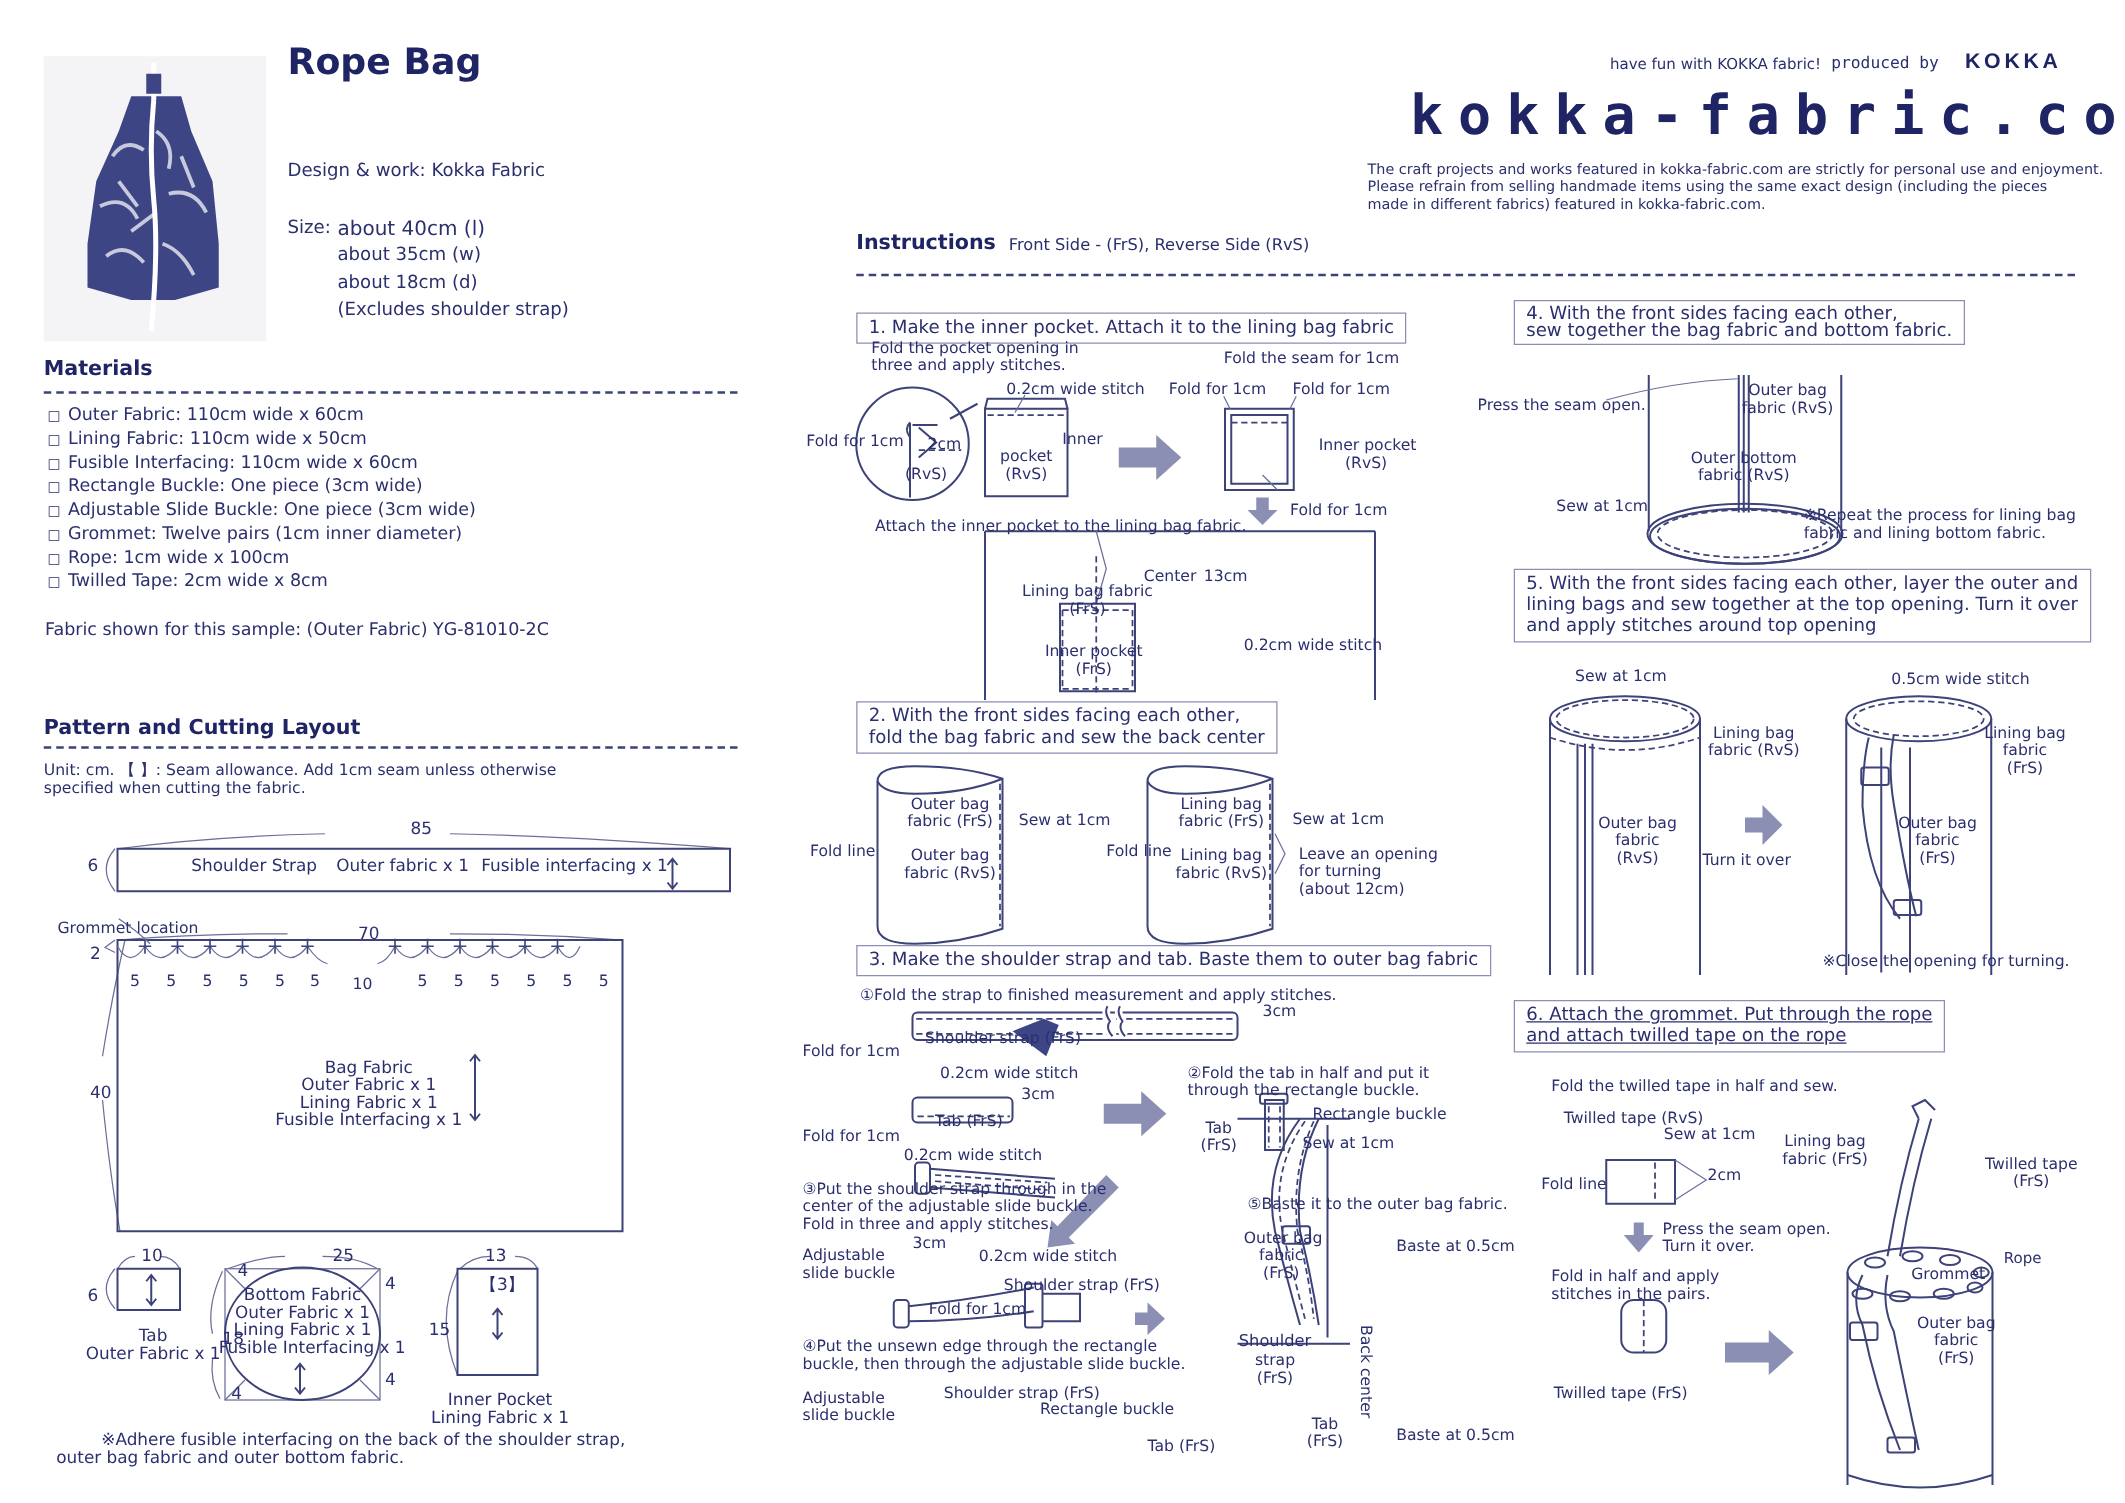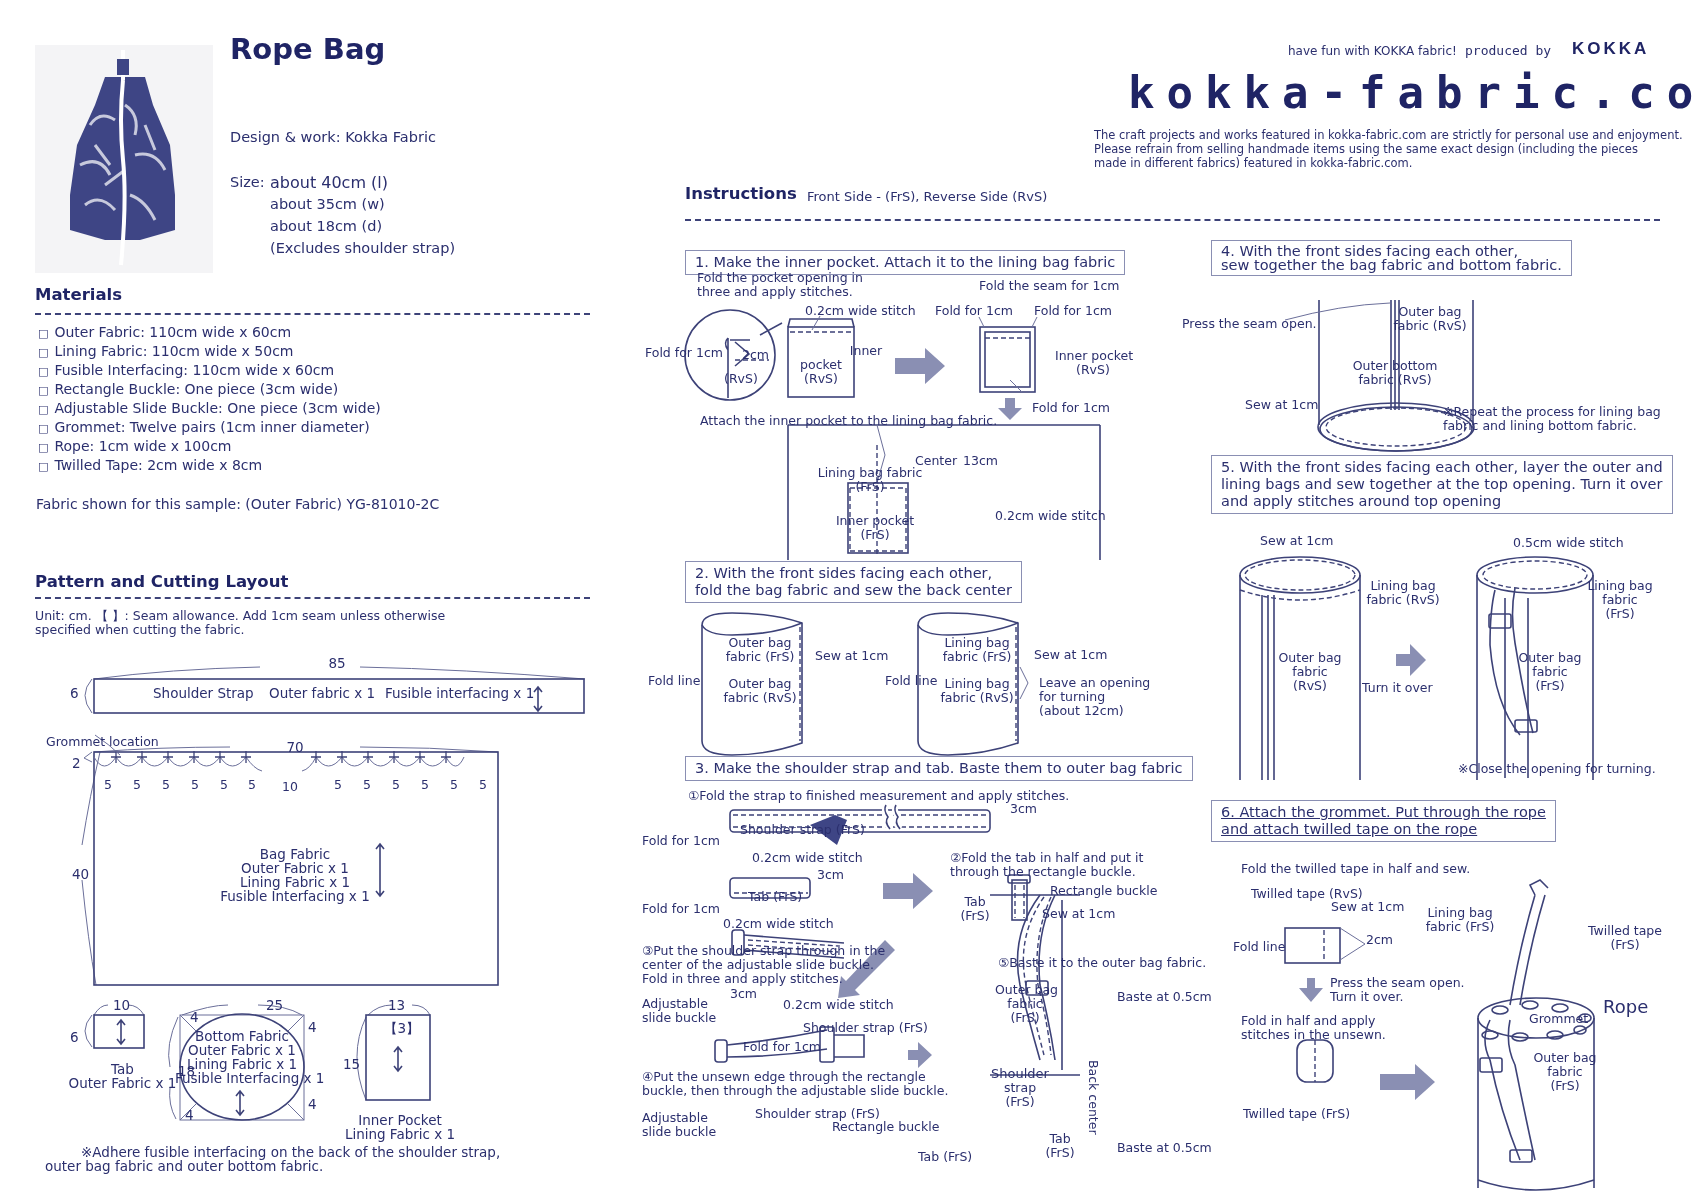--- a/index.html
+++ b/index.html
@@ -397,23 +397,23 @@
   <rect class="ln" x="330" y="310" width="22" height="12" rx="2"></rect>
 </svg>
 <div class="t" style="left:1241px;top:861px;font-size:12.5px;">Fold the twilled tape in half and sew.</div>
 <div class="t" style="left:1251px;top:886px;font-size:12.5px;">Twilled tape (RvS)</div>
 <div class="t" style="left:1331px;top:899px;font-size:12.5px;">Sew at 1cm</div>
 <div class="t" style="left:1233px;top:939px;font-size:12.5px;">Fold line</div>
 <div class="t" style="left:1366px;top:932px;font-size:12.5px;">2cm</div>
 <div class="t" style="left:1330px;top:975px;font-size:12.5px;">Press the seam open.</div>
 <div class="t" style="left:1330px;top:989px;font-size:12.5px;">Turn it over.</div>
 <div class="t" style="left:1241px;top:1013px;font-size:12.5px;">Fold in half and apply</div>
-<div class="t" style="left:1241px;top:1027px;font-size:12.5px;">stitches in the unsewn.</div>
+<div class="t" style="left:1241px;top:1027px;font-size:12.5px;">stitches in the pairs.</div>
 <div class="t" style="left:1243px;top:1106px;font-size:12.5px;">Twilled tape (FrS)</div>
 <div class="t tc" style="left:1420px;top:905px;width:80px;font-size:12.5px;">Lining bag</div>
 <div class="t tc" style="left:1420px;top:919px;width:80px;font-size:12.5px;">fabric (FrS)</div>
 <div class="t tc" style="left:1585px;top:923px;width:80px;font-size:12.5px;">Twilled tape</div>
 <div class="t tc" style="left:1585px;top:937px;width:80px;font-size:12.5px;">(FrS)</div>
-<div class="t" style="left:1603px;top:999px;font-size:18px;">Rope</div>
+<div class="t" style="left:1603px;top:999px;font-size:12px;">Rope</div>
 <div class="t" style="left:1529px;top:1011px;font-size:12.5px;">Grommet</div>
 <div class="t tc" style="left:1525px;top:1050px;width:80px;font-size:12.5px;">Outer bag</div>
 <div class="t tc" style="left:1525px;top:1064px;width:80px;font-size:12.5px;">fabric</div>
 <div class="t tc" style="left:1525px;top:1078px;width:80px;font-size:12.5px;">(FrS)</div>
 
 </body></html>

